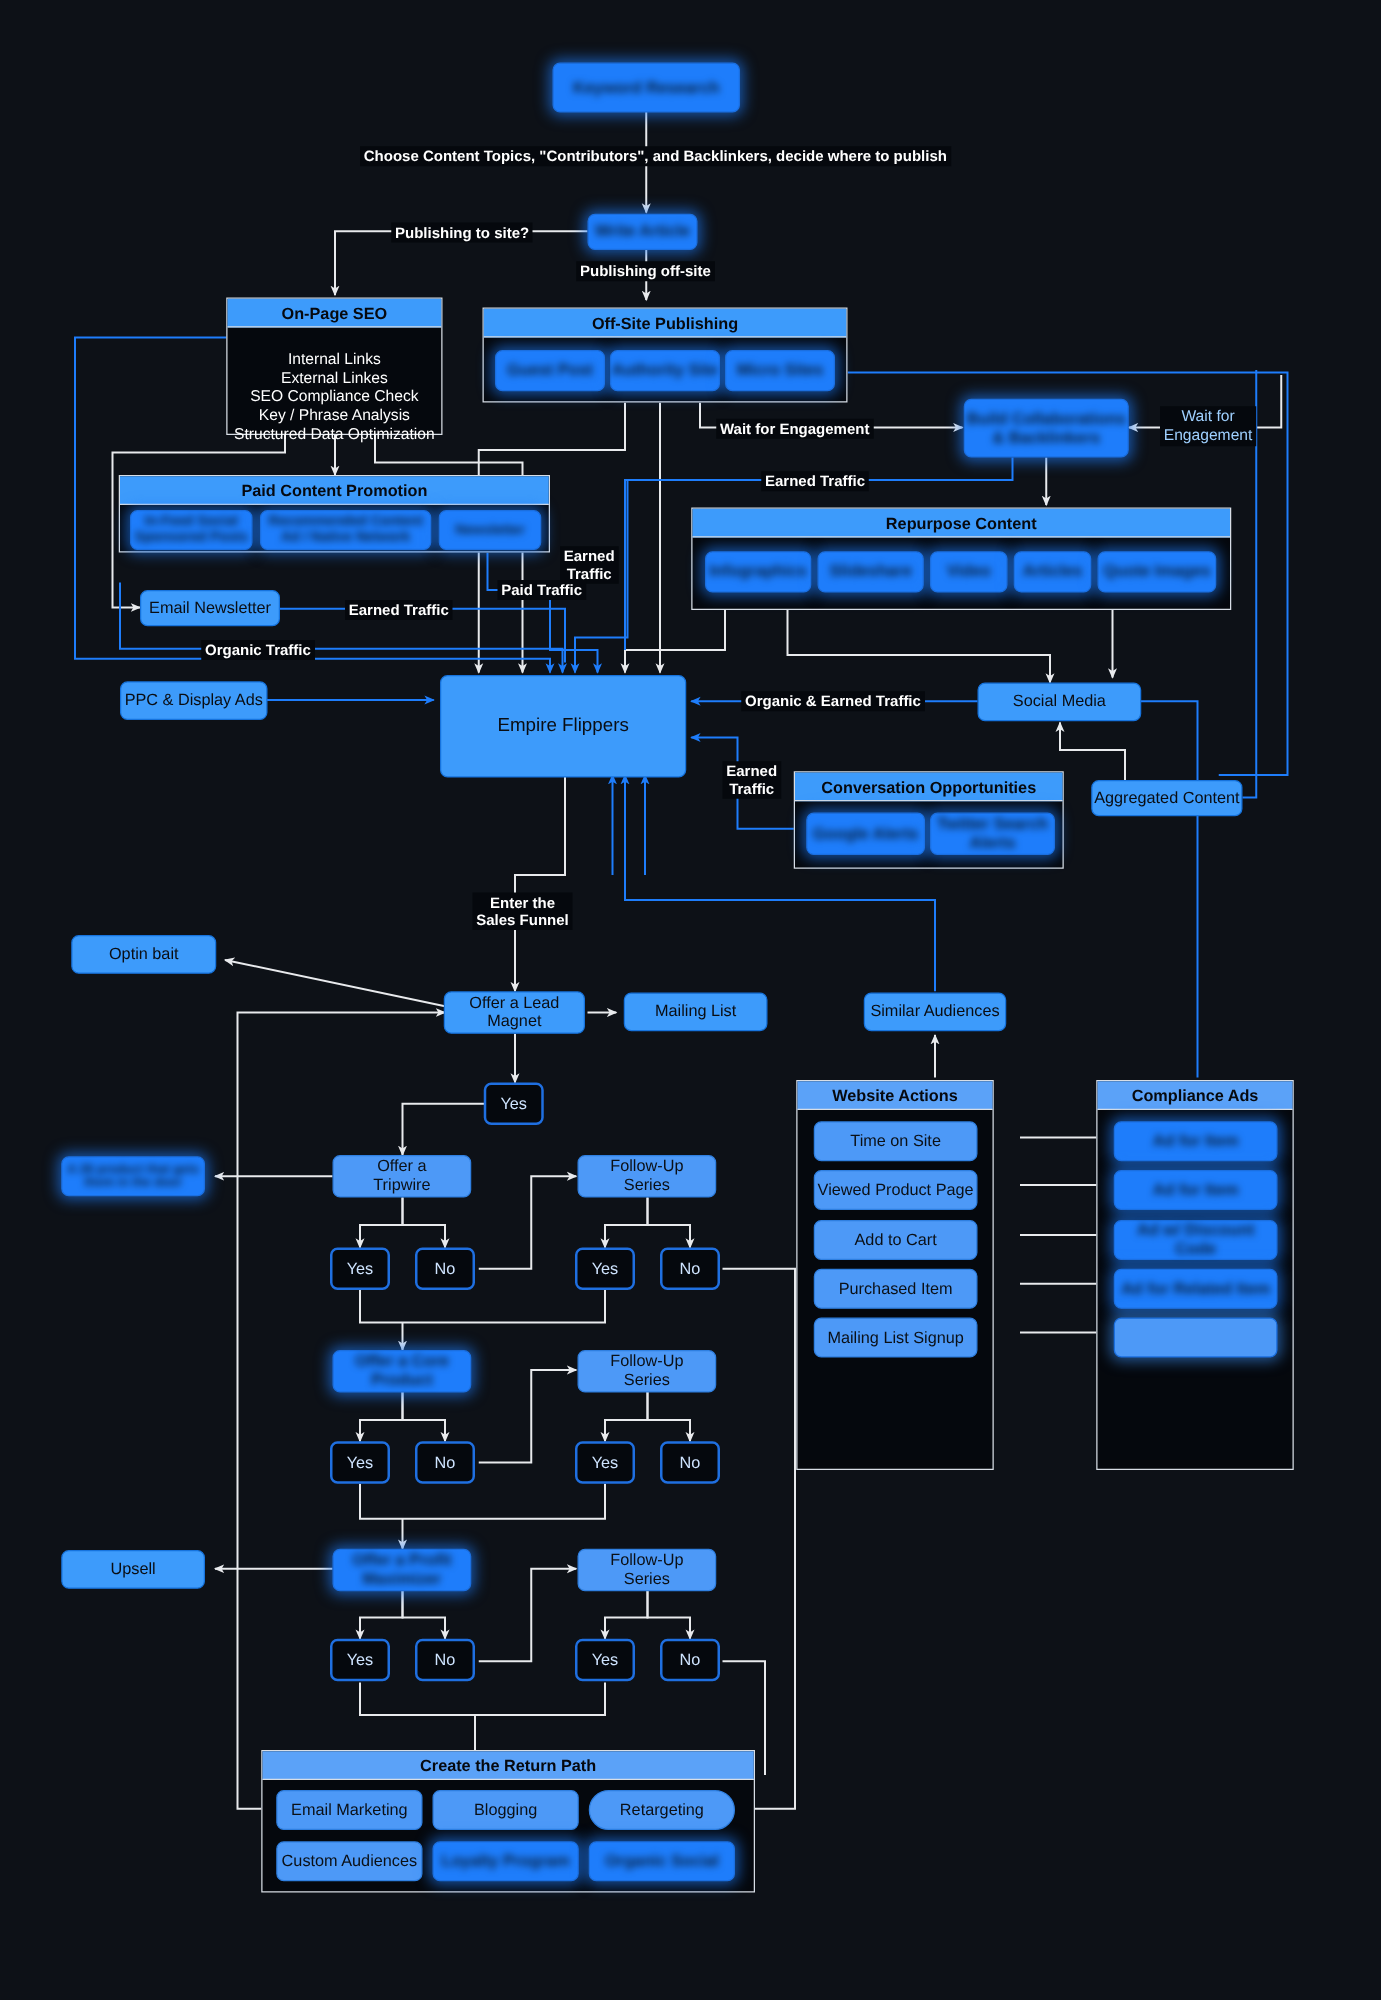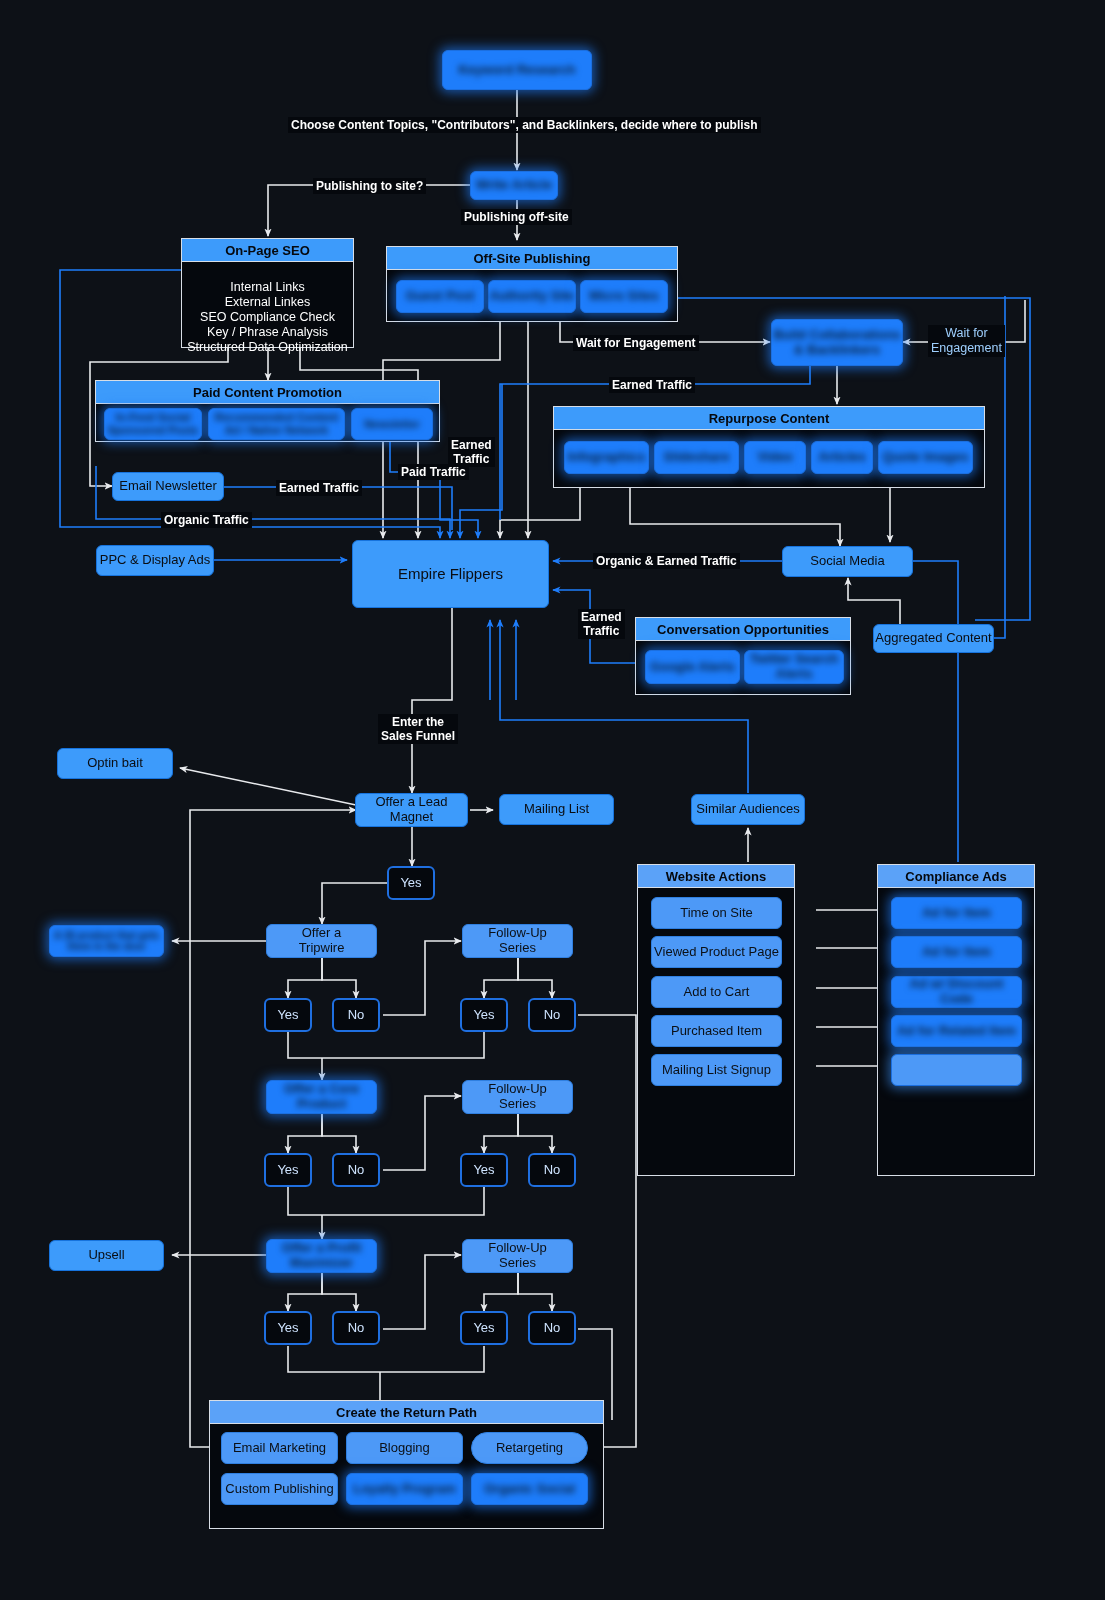--- a/index.html
+++ b/index.html
@@ -332,21 +332,21 @@
   </div>
 
   <div class="elabel" style="left:360px; top:464px;margin-left:38px;">Paid Traffic</div>
   <div class="elabel" style="left:276px; top:480px;">Earned Traffic</div>
   <div class="elabel" style="left:161px; top:512px;">Organic Traffic</div>
 
   <div class="node" style="left:96px; top:545px; width:118px; height:31px;">
     <span>PPC &amp; Display Ads</span>
   </div>
 
-  <div class="node" style="left:352px; top:540px; width:197px; height:68px; font-size:15px;">
+  <div class="node" style="left:352px; top:540px; width:197px; height:82px; font-size:15px;">
     <span>Empire Flippers</span>
   </div>
 
   <div class="elabel" style="left:593px; top:553px;">Organic &amp; Earned Traffic</div>
 
   <div class="node" style="left:782px; top:546px; width:131px; height:31px;">
     <span>Social Media</span>
   </div>
 
   <div class="elabel" style="left:578px; top:609px; text-align:center;">Earned
@@ -506,34 +506,34 @@
       </div>
       <div class="node glow" style="left:13px; top:127px; width:131px; height:32px;">
         <span class="blurtxt">Ad for Related Item</span>
       </div>
       <div class="node glow" style="left:13px; top:166px; width:131px; height:32px; background:#4d99f7; box-shadow:0 0 11px 3px rgba(60,150,255,.55);">
         <span class="blurtxt"></span>
       </div>
     </div>
   </div>
 
-  <div class="group litehead" style="left:209px; top:1400px; width:395px; height:129px;">
+  <div class="group litehead" style="left:209px; top:1400px; width:395px; height:114px;">
     <div class="ghead">Create the Return Path</div>
     <div class="gbody">
       <div class="node lite" style="left:11px; top:8px; width:117px; height:32px;">
         <span>Email Marketing</span>
       </div>
       <div class="node lite" style="left:136px; top:8px; width:117px; height:32px;">
         <span>Blogging</span>
       </div>
       <div class="node lite" style="left:261px; top:8px; width:117px; height:32px;border-radius:16px;">
         <span>Retargeting</span>
       </div>
       <div class="node lite" style="left:11px; top:49px; width:117px; height:32px;">
-        <span>Custom Publishing</span>
+        <span>Custom Audiences</span>
       </div>
       <div class="node glow" style="left:136px; top:49px; width:117px; height:32px;">
         <span class="blurtxt">Loyalty Program</span>
       </div>
       <div class="node glow" style="left:261px; top:49px; width:117px; height:32px;">
         <span class="blurtxt">Organic Social</span>
       </div>
     </div>
   </div>
 

